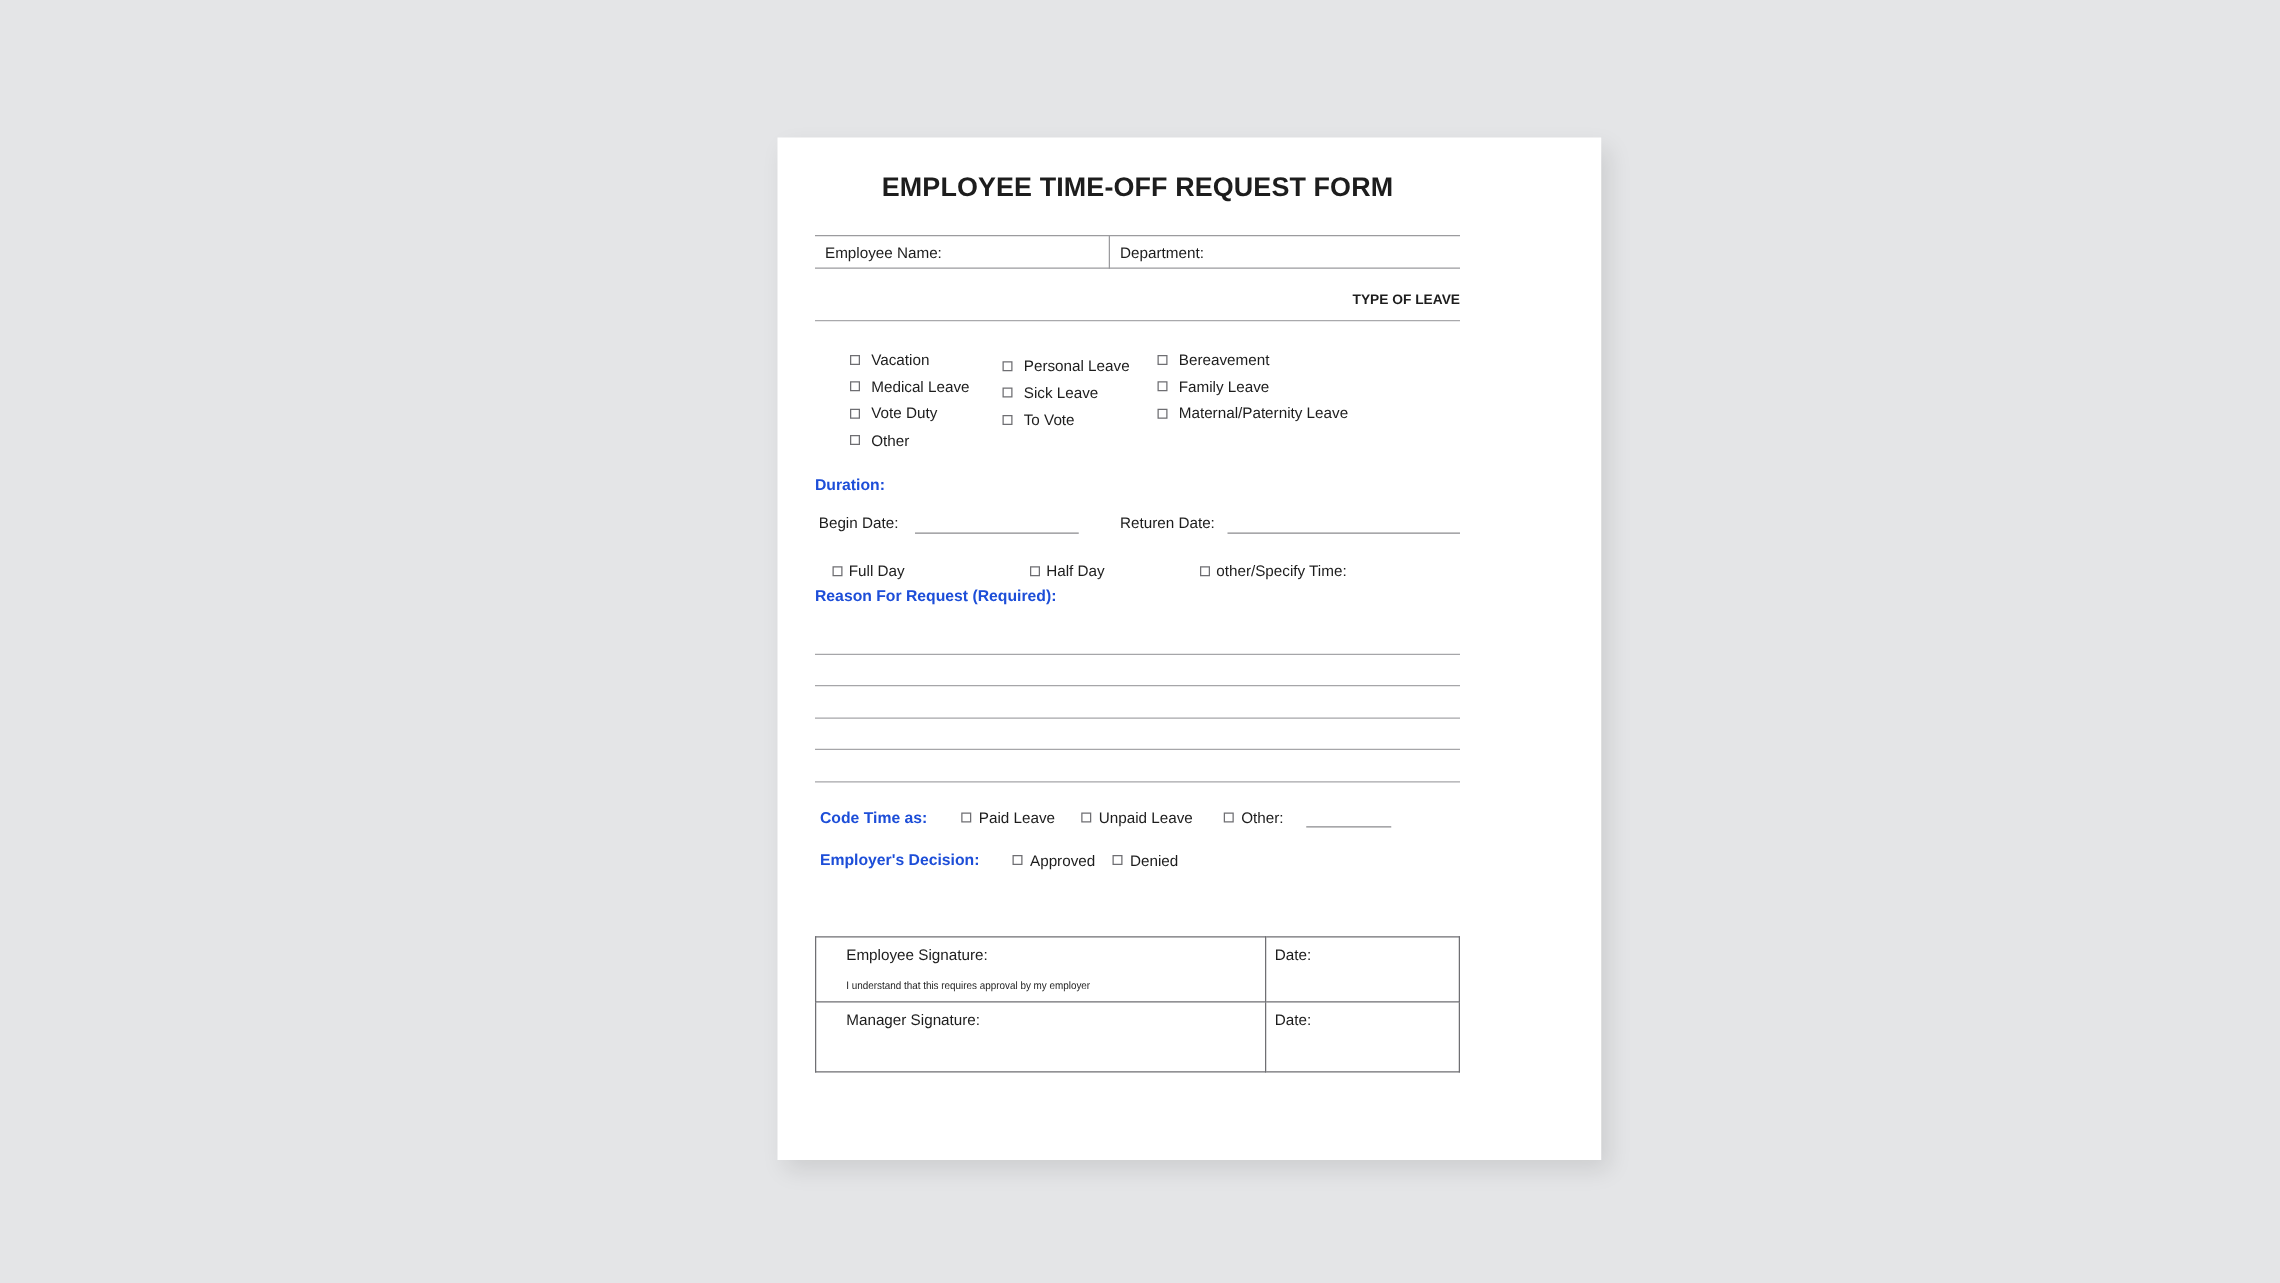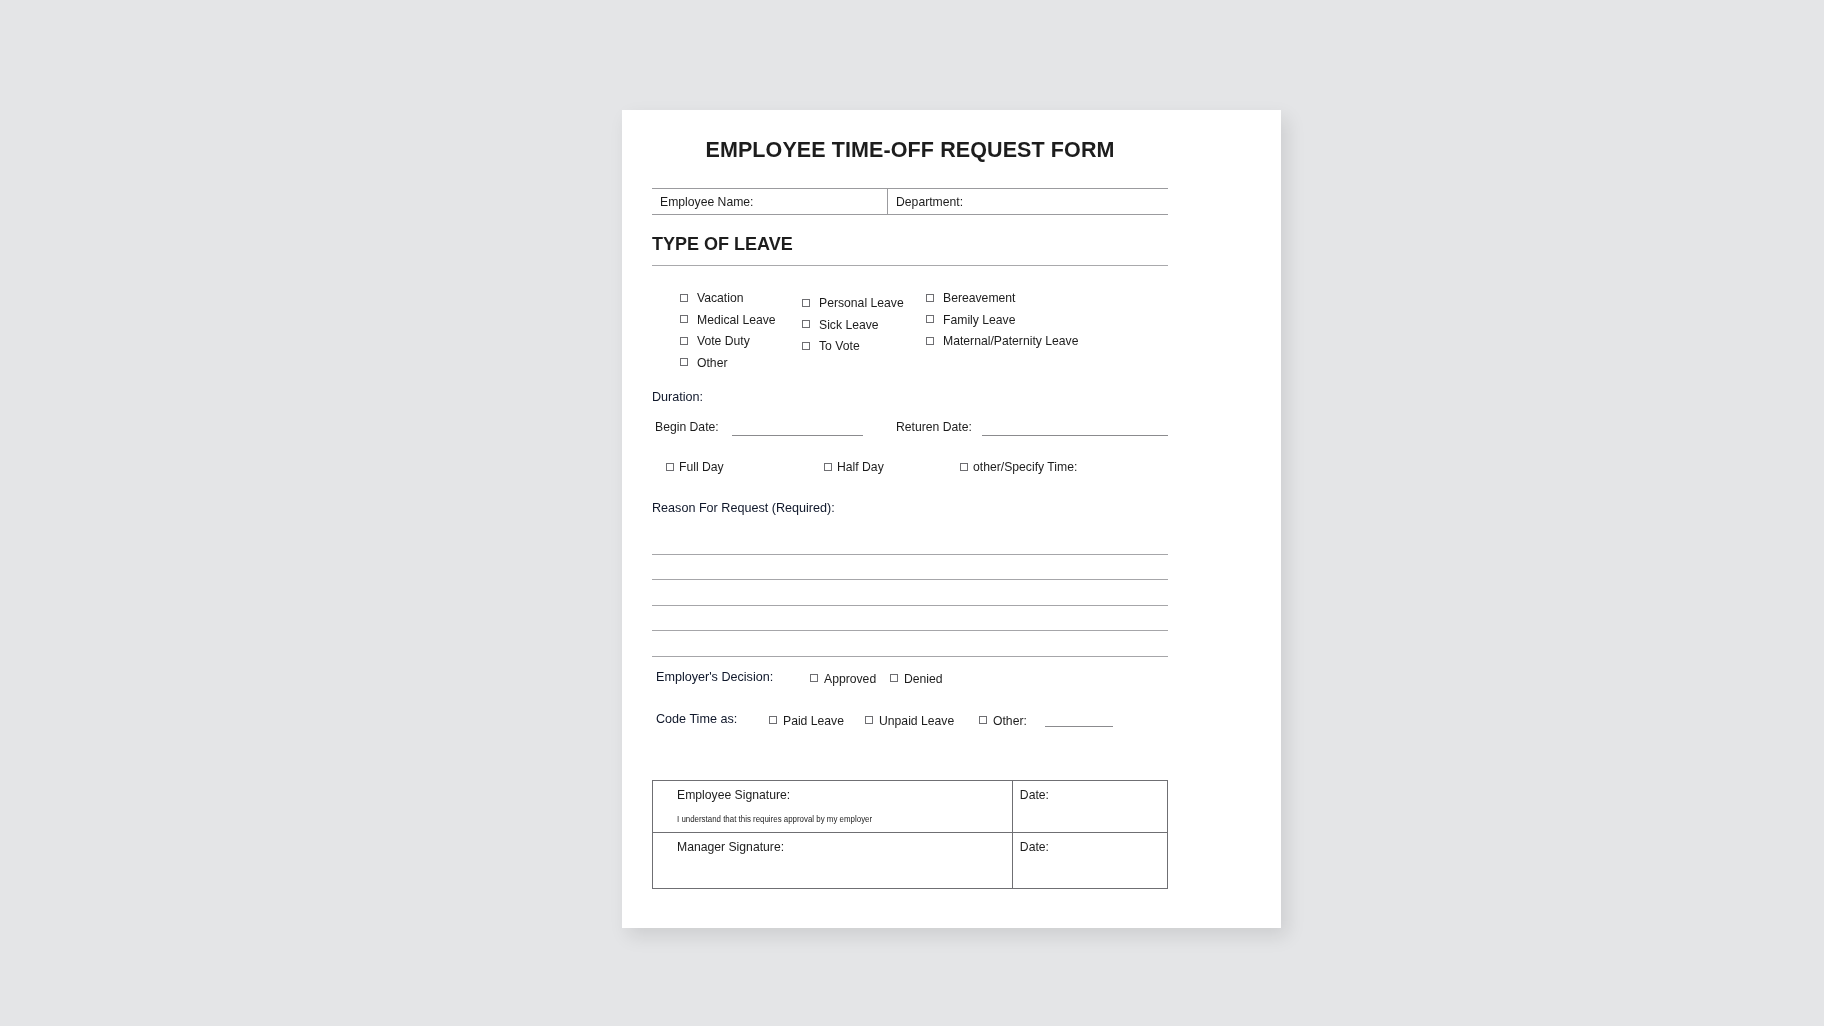--- a/index.html
+++ b/index.html
@@ -61,22 +61,22 @@
     padding: 0 0 0 8px;
     vertical-align: middle;
   }
   #info-table td.left-cell {
     border-right: 1.3px solid #9b9b9e;
     width: 44%;
   }
 
   
   .section-head {
-    text-align: left;
-    font-size: 18px;
+    text-align: right;
+    font-size: 11px;
     font-weight: bold;
     color: #1d1d1d;
     margin-top: 19px;
   }
   .rule {
     border-bottom: 1.3px solid #a9a9ac;
     margin-top: 10px;
   }
 
   
@@ -105,22 +105,22 @@
   }
   .leave-col { position: absolute; top: 0; }
   #leave-col-1 { left: 28px; }
   #leave-col-2 { left: 150px; top: 5px; }
   #leave-col-3 { left: 274px; }
   .leave-row { height: 21.5px; white-space: nowrap; }
 
   
   .bold-label {
     font-size: 12.6px;
-    font-weight: normal;
-    color: #0f172a;
+    font-weight: bold;
+    color: #1d4ed8;
   }
   #duration-block { margin-top: 6px; }
   #date-row {
     position: relative;
     height: 24px;
     margin-top: 14px;
   }
   .date-label {
     font-size: 12.2px;
     color: #1d1d1d;
@@ -142,21 +142,21 @@
     height: 22px;
     margin-top: 15px;
   }
   .daytype-item { position: absolute; white-space: nowrap; }
   .daytype-item .cb { margin-right: 5px; }
   #daytype-full { left: 14px; }
   #daytype-half { left: 172px; }
   #daytype-other { left: 308px; }
 
   
-  #reason-heading { margin-top: 22px; }
+  #reason-heading { }
   #reason-lines { margin-top: 14px; }
   .reason-line {
     border-bottom: 1.3px solid #a6a6a9;
     height: 24.5px;
   }
 
   
   #code-time-row {
     position: relative;
     height: 22px;
@@ -299,42 +299,42 @@
 
     <div class="bold-label" id="reason-heading">Reason For Request (Required):</div>
     <div id="reason-lines">
       <div class="reason-line"></div>
       <div class="reason-line"></div>
       <div class="reason-line"></div>
       <div class="reason-line"></div>
       <div class="reason-line"></div>
     </div>
 
+    <div id="code-time-row">
+      <span class="bold-label inline-abs" id="code-time-label">Code Time as:</span>
+      <span class="inline-abs" id="code-paid">
+        <span class="cb"></span><span class="cb-label">Paid Leave</span>
+      </span>
+      <span class="inline-abs" id="code-unpaid">
+        <span class="cb"></span><span class="cb-label">Unpaid Leave</span>
+      </span>
+      <span class="inline-abs" id="code-other">
+        <span class="cb"></span><span class="cb-label">Other:</span>
+      </span>
+      <span id="code-other-line"></span>
+    </div>
+
     <div id="decision-row">
       <span class="bold-label inline-abs" id="decision-label">Employer's Decision:</span>
       <span class="inline-abs" id="decision-approved">
         <span class="cb"></span><span class="cb-label">Approved</span>
       </span>
       <span class="inline-abs" id="decision-denied">
         <span class="cb"></span><span class="cb-label">Denied</span>
       </span>
-    </div>
-
-    <div id="code-time-row">
-      <span class="bold-label inline-abs" id="code-time-label">Code Time as:</span>
-      <span class="inline-abs" id="code-paid">
-        <span class="cb"></span><span class="cb-label">Paid Leave</span>
-      </span>
-      <span class="inline-abs" id="code-unpaid">
-        <span class="cb"></span><span class="cb-label">Unpaid Leave</span>
-      </span>
-      <span class="inline-abs" id="code-other">
-        <span class="cb"></span><span class="cb-label">Other:</span>
-      </span>
-      <span id="code-other-line"></span>
     </div>
 
     <table id="signature-table">
       <tbody>
           <tr>
         <td class="sig-cell">
           <span>Employee Signature:</span>
           <div id="sig-fineprint">I understand that this requires approval by my employer</div>
         </td>
         <td class="date-cell">Date:</td>

